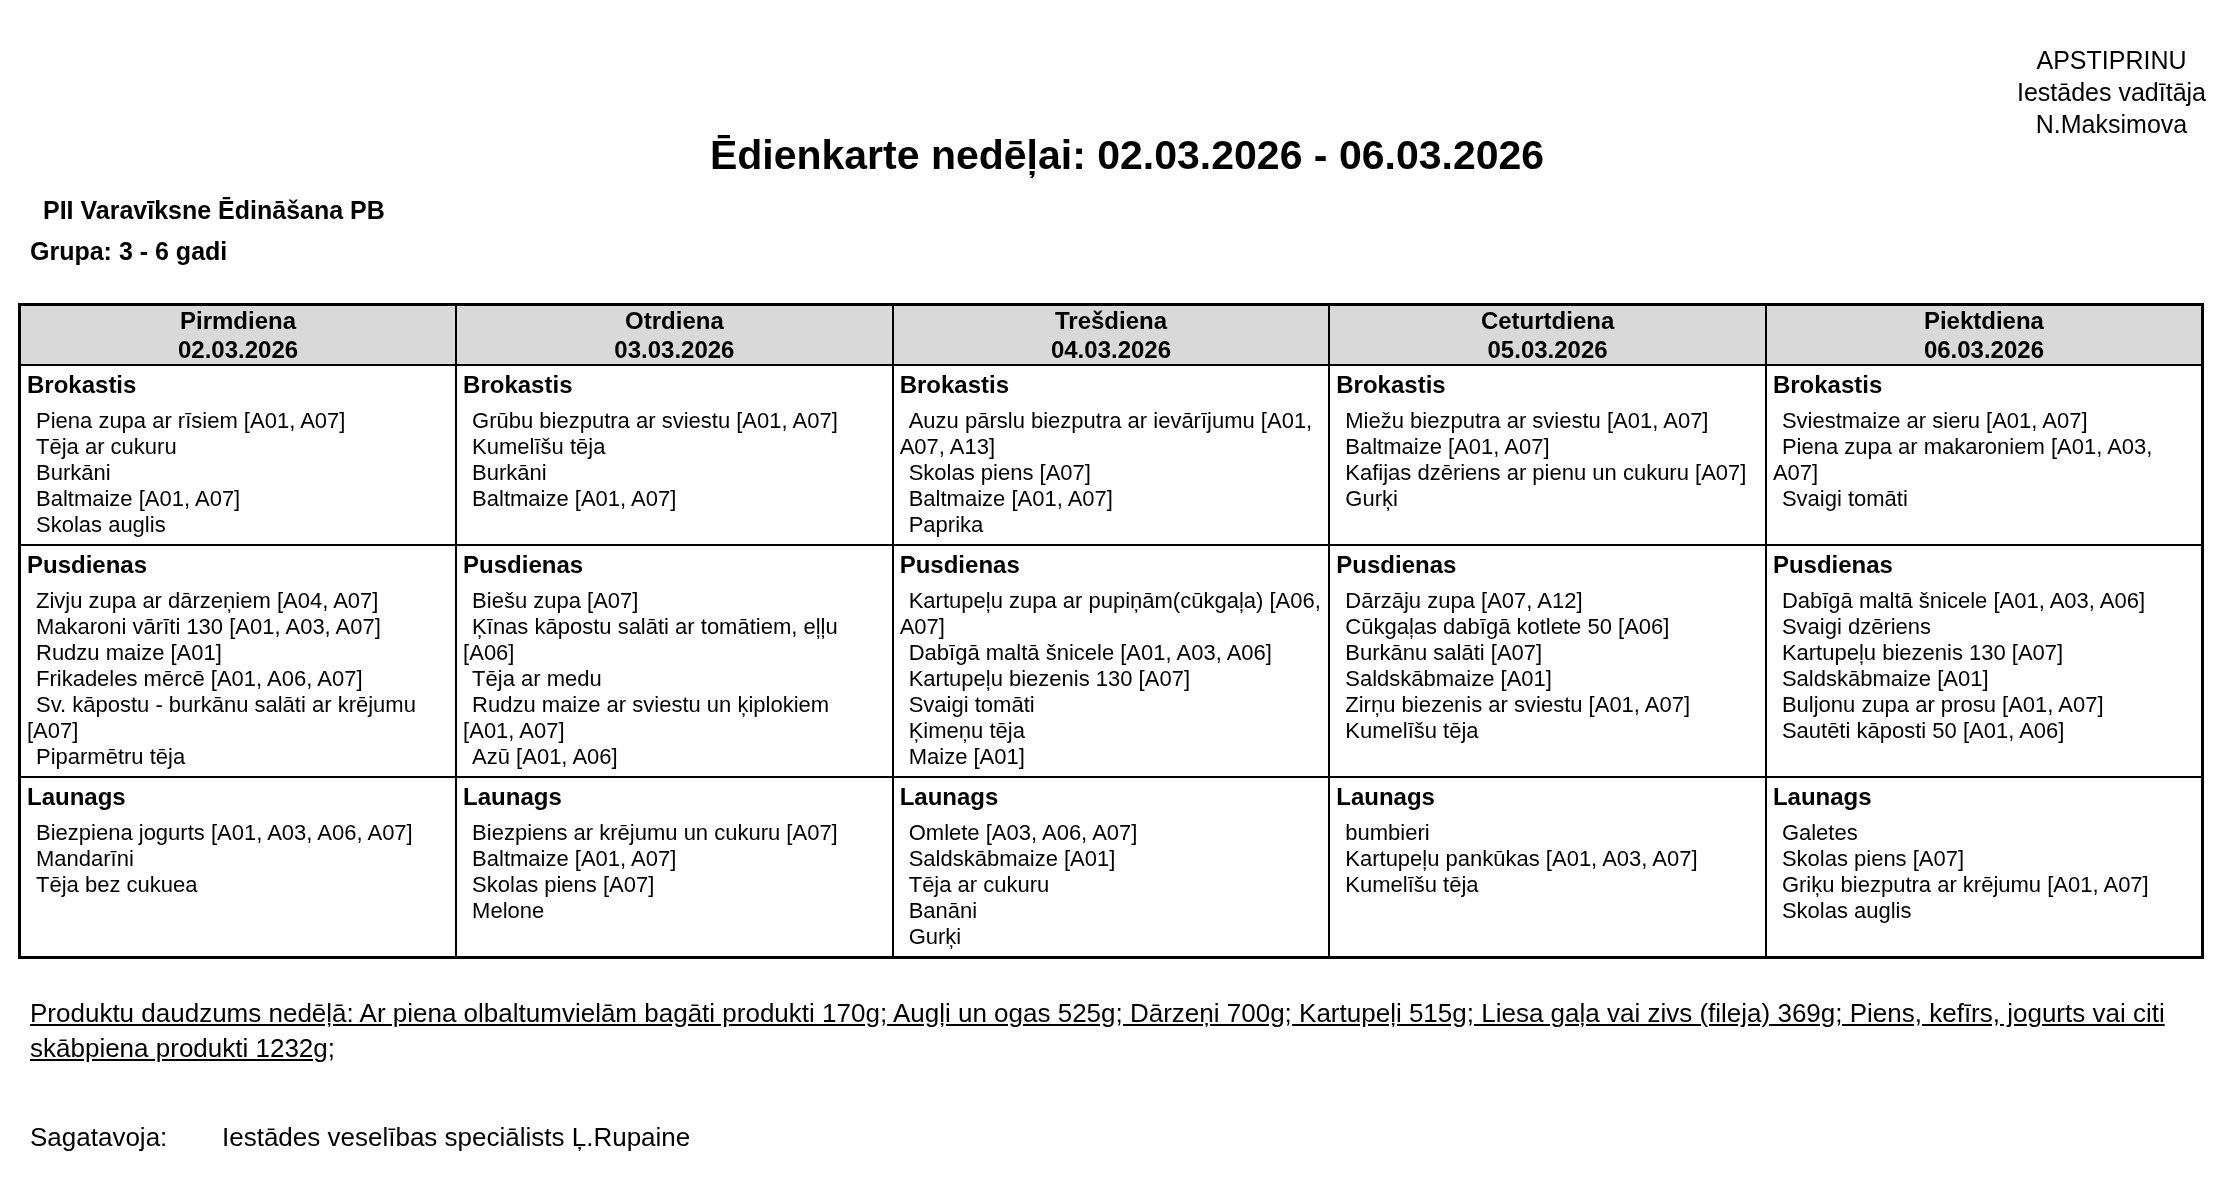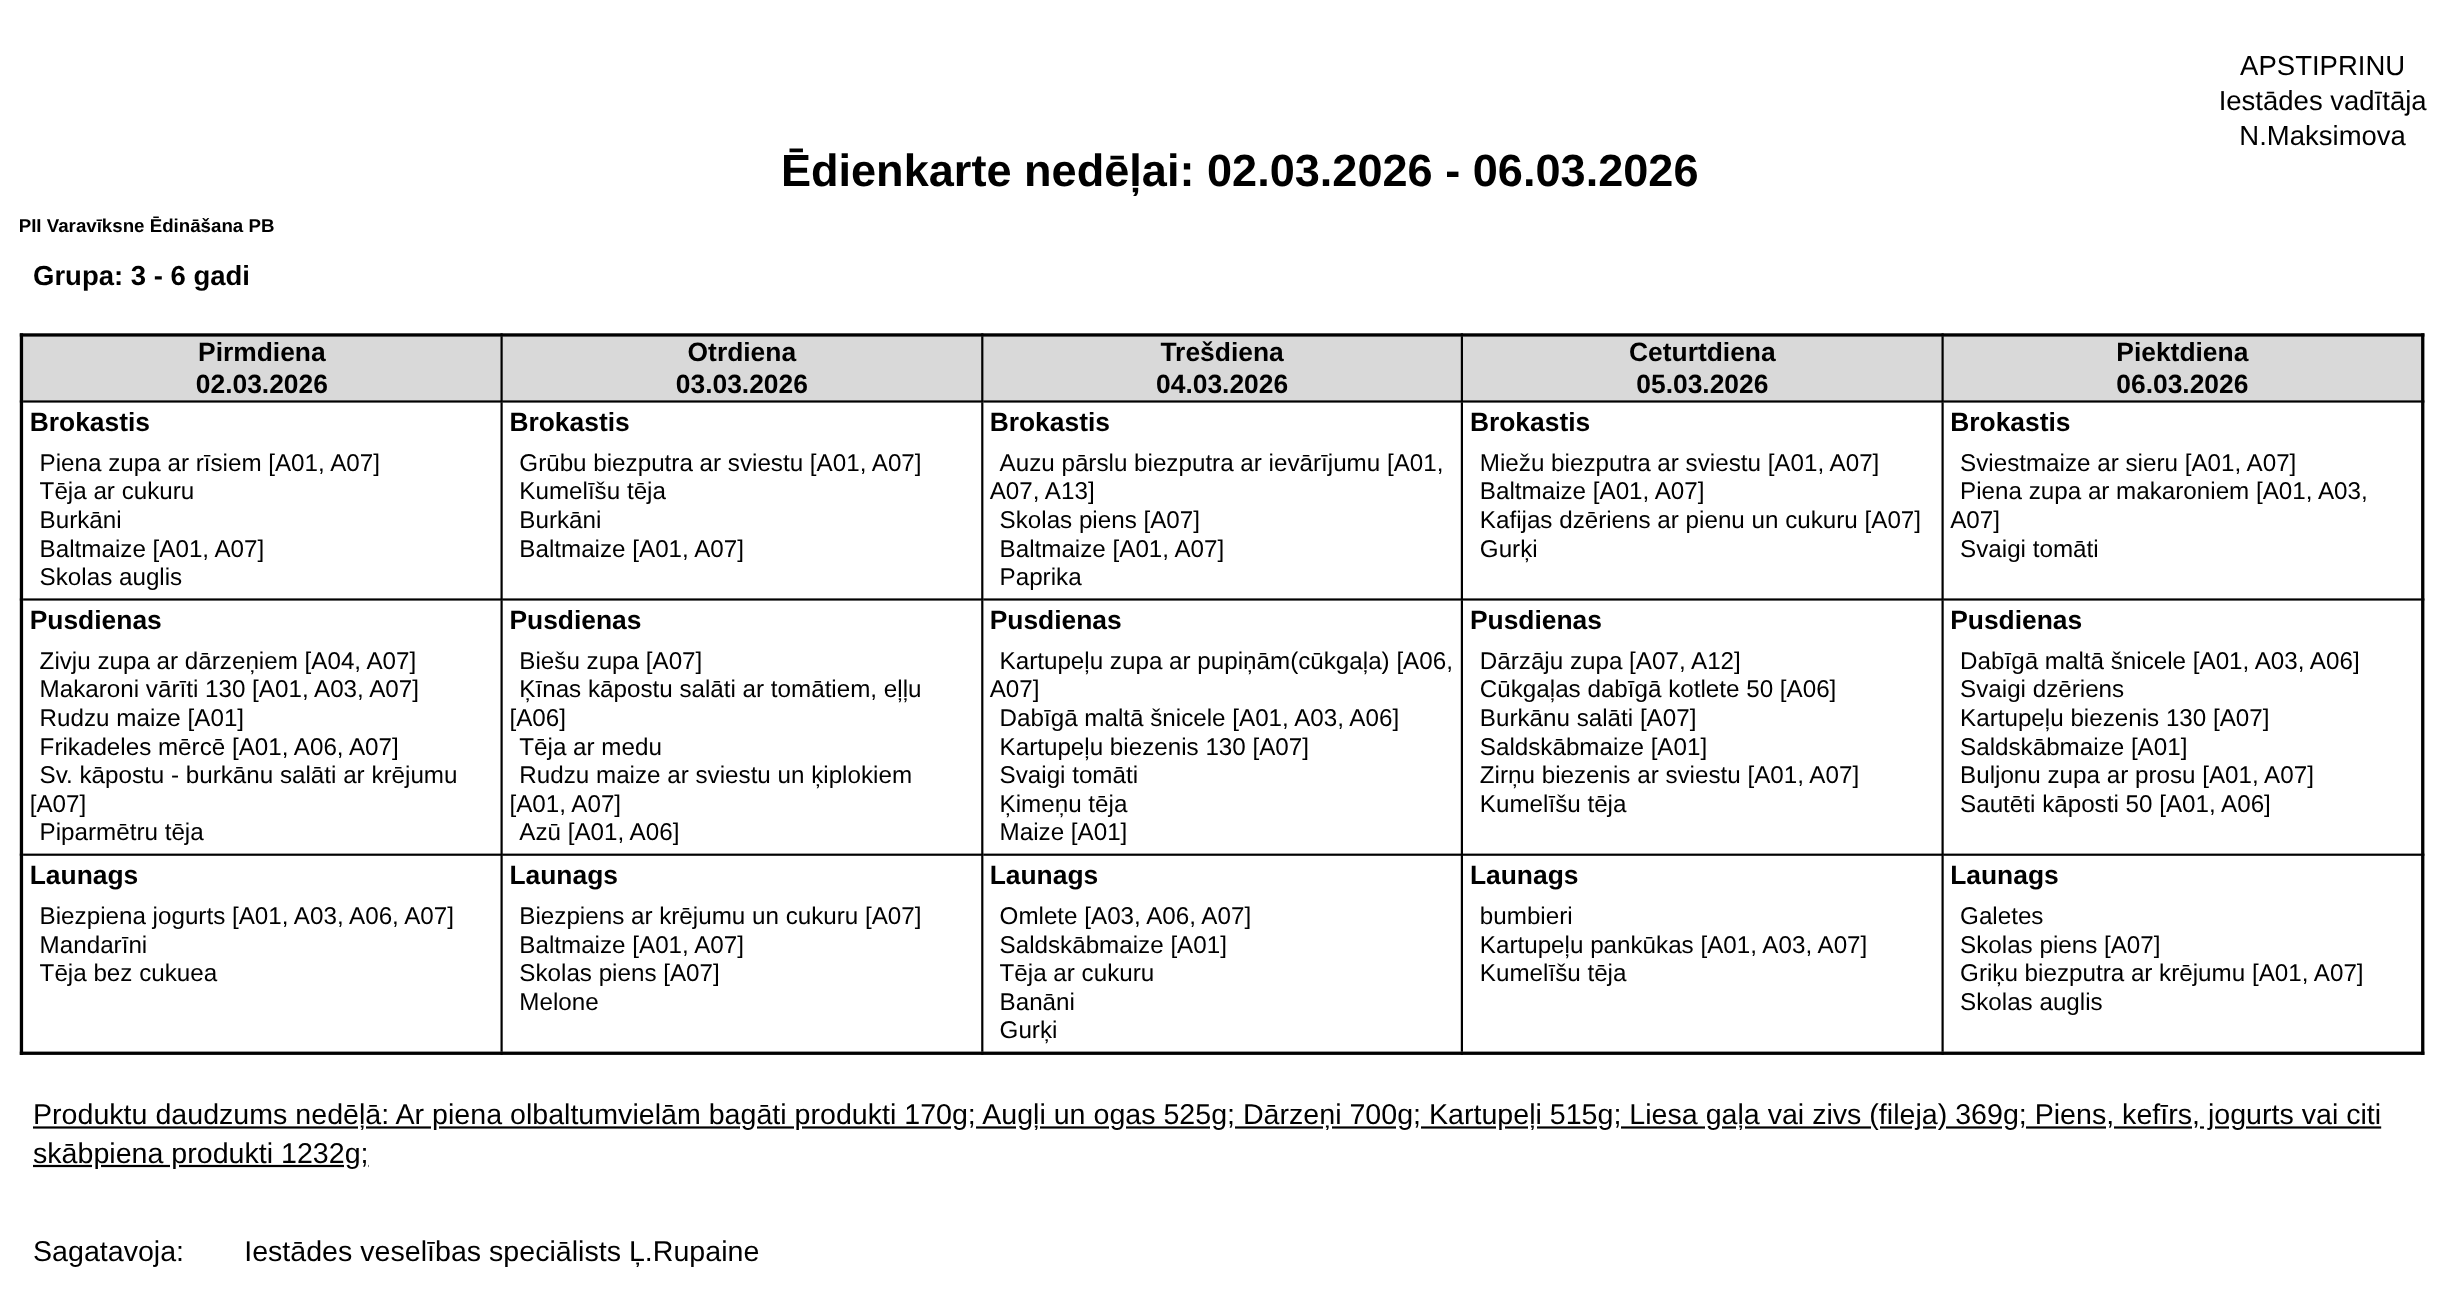--- a/index.html
+++ b/index.html
@@ -30,22 +30,22 @@
     left: 0;
     width: 100%;
     text-align: center;
     font-size: 41px;
     font-weight: bold;
     margin: 16px;
   }
   .org {
     position: absolute;
     top: 196px;
-    left: 17px;
-    font-size: 17px;
+    left: 43px;
+    font-size: 25px;
     font-weight: bold;
   }
   .group {
     position: absolute;
     top: 237px;
     left: 30px;
     font-size: 25px;
     font-weight: bold;
   }
   table.menu-table {

